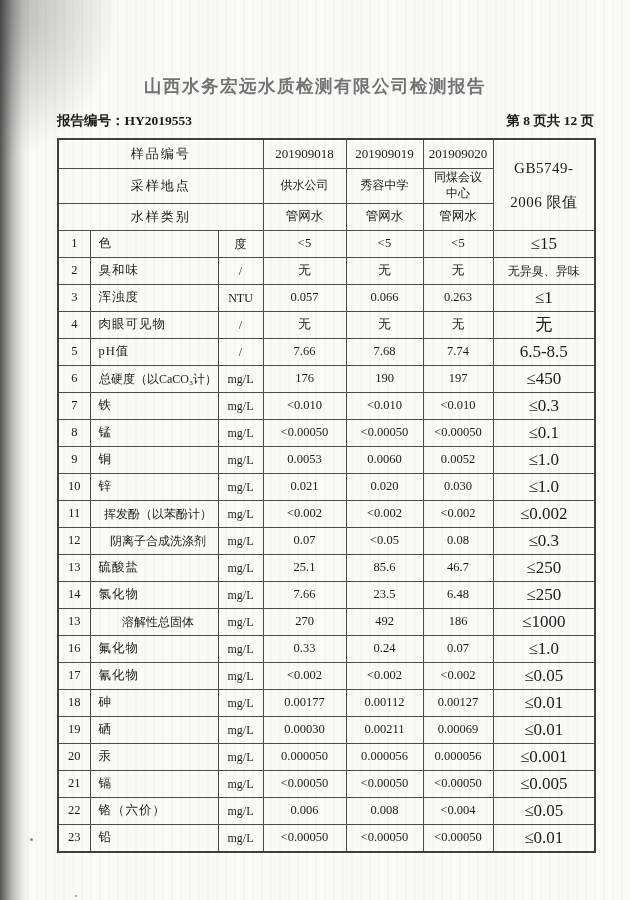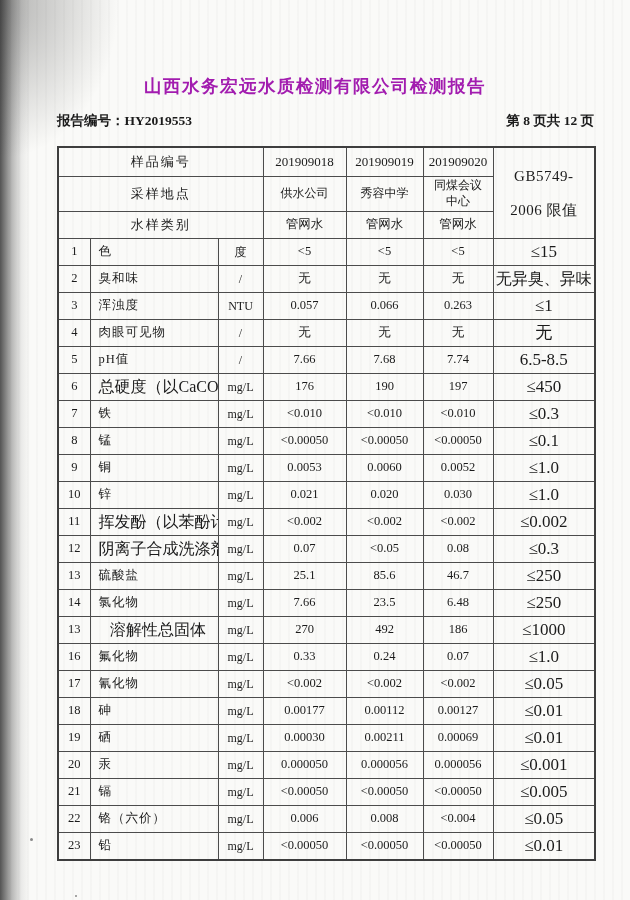--- a/index.html
+++ b/index.html
@@ -26,31 +26,31 @@
   .speck-1 { left: 30px; top: 838px; width: 3px; height: 3px; }
   .speck-2 { left: 75px; top: 895px; width: 2px; height: 2px; }
 
   .page-title {
     margin: 0; padding-top: 74px;
     text-align: center;
     font-family: "Liberation Sans", sans-serif;
     font-weight: bold;
     font-size: 17.5px;
     letter-spacing: 1.5px;
-    color: #a21caf;
+    color: #737373;
   }
   .meta-row {
     display: flex; justify-content: space-between; align-items: flex-end;
     margin: 14px 36px 0 57px;
     font-weight: bold; font-size: 13.5px;
   }
   table.report {
     border-collapse: collapse;
     table-layout: fixed;
-    margin: 16px 0 0 57px;
+    margin: 8px 0 0 57px;
     width: 537px;
     border: 2px solid #3e3e3e;
   }
   th, td {
     border: 1px solid #4c4c4c;
     text-align: center;
     vertical-align: middle;
     font-weight: normal;
     font-size: 12.5px;
     padding: 0;
@@ -67,21 +67,21 @@
   .loc-cell span {
     display: inline-block; max-width: 52px;
     white-space: normal; line-height: 1.3; font-size: 12px;
   }
   .limit-hdr { font-size: 15px; line-height: 2.3; white-space: normal; letter-spacing: 0.5px; }
   td.td-no { font-size: 12.5px; }
   td.td-name { text-align: left; padding-left: 8px; letter-spacing: 1px; font-size: 12.5px; }
   td.td-unit { font-size: 12px; }
   td.td-val { font-size: 12.5px; }
   td.td-limit { font-size: 17px; }
-  td.small-text { font-size: 16px; letter-spacing: 0; text-align: center; }
+  td.small-text { font-size: 12px; letter-spacing: 0; text-align: center; }
 </style>
 </head>
 <body>
 
 <div class="scan-edge"></div>
 <div class="scan-edge-top"></div>
 <div class="speck speck-1"></div>
 <div class="speck speck-2"></div>
 
 <h1 class="page-title">山西水务宏远水质检测有限公司检测报告</h1>

